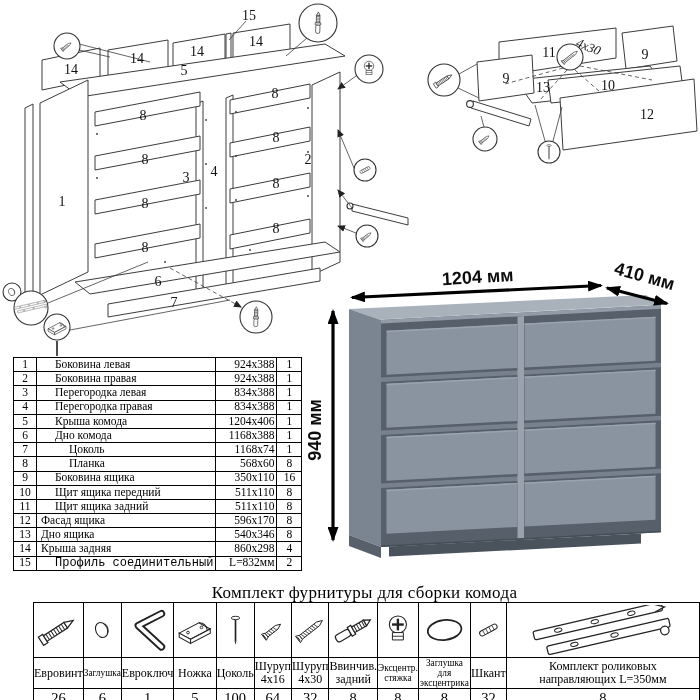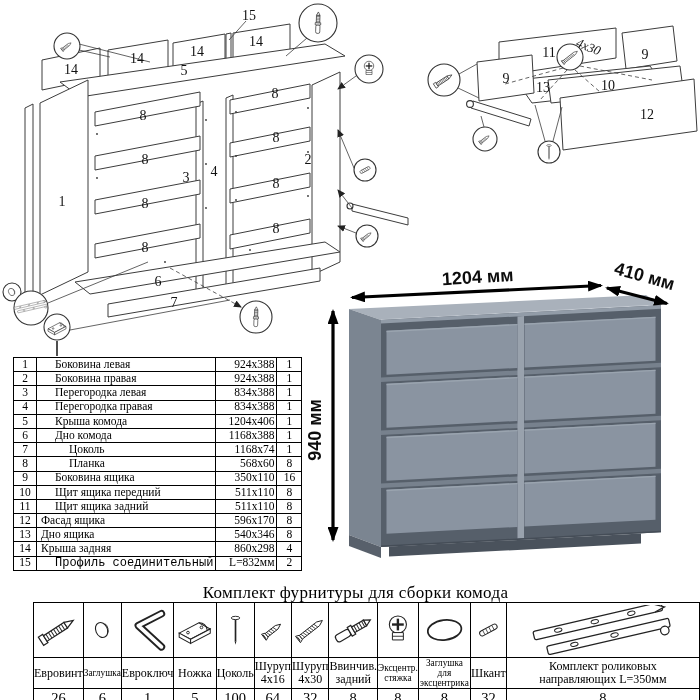--- a/index.html
+++ b/index.html
@@ -20,21 +20,21 @@
                font-size:11.5px;line-height:1;}
   #parts-table td{border:1px solid #000;height:13.2px;padding:0 2px;white-space:nowrap;}
   #parts-table td.num{width:18px;text-align:center;}
   #parts-table td.nm{width:142px;text-align:left;padding-left:18px;}
   #parts-table td.nm.ind1{padding-left:4px;}
   #parts-table td.nm.ind2{padding-left:32px;}
   #parts-table td.nm.cond{font-size:12px;font-family:Liberation Mono, monospace;}
   #parts-table td.sz{width:56px;text-align:right;}
   #parts-table td.qt{width:20px;text-align:center;}
   
-  #hw-title{position:absolute;left:33px;top:583px;width:645px;text-align:center;
+  #hw-title{position:absolute;left:42px;top:583px;width:645px;text-align:center;
             font-size:17px;letter-spacing:.3px;}
   #hw-table{position:absolute;left:33px;top:602px;border-collapse:collapse;table-layout:fixed;}
   #hw-table td{border:1px solid #000;padding:0;text-align:center;vertical-align:middle;overflow:hidden;}
   #hw-table tr.icons td{height:54px;}
   #hw-table tr.labels td{height:24px;font-size:12px;line-height:1.08;}
   #hw-table tr.labels td.sm{font-size:9.3px;}
   #hw-table tr.qty td{height:18px;font-size:14.5px;}
   .hw-label{white-space:pre-line;display:block;}
   .hw-ic svg{width:100%;height:50px;}
 </style>

